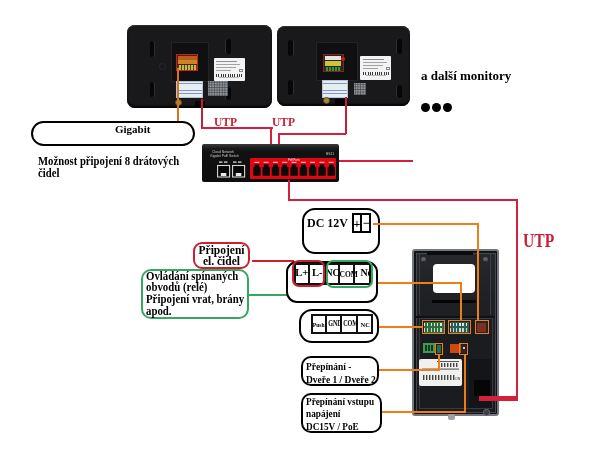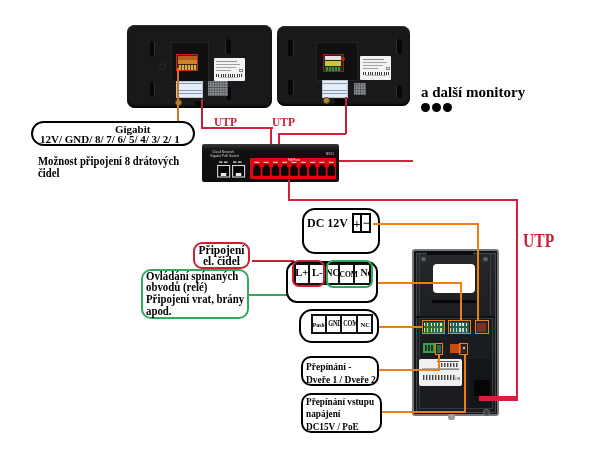--- a/index.html
+++ b/index.html
@@ -86,29 +86,28 @@
 <div class="a" style="left:322.5px;top:97px;width:7px;height:7px;background:#a8893c;border-radius:50%;border:1px solid #5e4c1c;"></div>
 
 <div class="a" style="left:335px;top:99px;width:10px;height:6px;background:#050505;"></div>
 
 <div class="a" style="left:200.5px;top:99px;width:2px;height:29px;background:#c21f38"></div>
 
 <div class="a" style="left:344.5px;top:97px;width:2px;height:37px;background:#c21f38"></div>
 
 <div class="a" style="left:177px;top:68px;width:2px;height:55px;background:#d9731a"></div>
 
-<div class="t" style="left:421px;top:84px;font-size:15px;">a další monitory</div>
+<div class="t" style="left:421px;top:68px;font-size:13px;">a další monitory</div>
 
 <div class="a" style="left:421px;top:102.5px;width:9px;height:9px;background:#000;border-radius:50%;"></div>
 <div class="a" style="left:432px;top:102.5px;width:9px;height:9px;background:#000;border-radius:50%;"></div>
 <div class="a" style="left:443px;top:102.5px;width:9px;height:9px;background:#000;border-radius:50%;"></div>
 
 <div class="a" style="left:31px;top:121px;width:163.5px;height:24.5px;border:2px solid #000;border-radius:13px;background:#fff;"></div>
 <div class="t" style="left:115px;top:123px;font-size:11px;">Gigabit</div>
-<div class="t" style="left:40px;top:132.5px;font-size:11px;">12V/ GND/ 8/ 7/ 6/ 5/ 4/ 3/ 2/ 1</div>
 
 <div class="t" style="left:38px;top:154.5px;font-size:11.5px;line-height:12.5px;transform:scaleX(.93);transform-origin:0 0;">Možnost připojení 8 drátových<br>čidel</div>
 
 <div class="a" style="left:202px;top:144px;width:137px;height:38px;background:linear-gradient(180deg,#3a3a3a 0,#1c1c1c 4px,#111 8px,#0d0d0d 100%);border-radius:2px;"></div>
 
 <div class="a" style="left:250px;top:157.5px;width:85.5px;height:21.5px;background:#df0712;border-radius:1px;"></div>
 
 <svg class="a" style="left:216px;top:160px;" width="32" height="20" viewBox="0 0 32 20">
   <g fill="#e8e8e8">
     <rect x="3" y="1.5" width="3.5" height="1.2"></rect>

